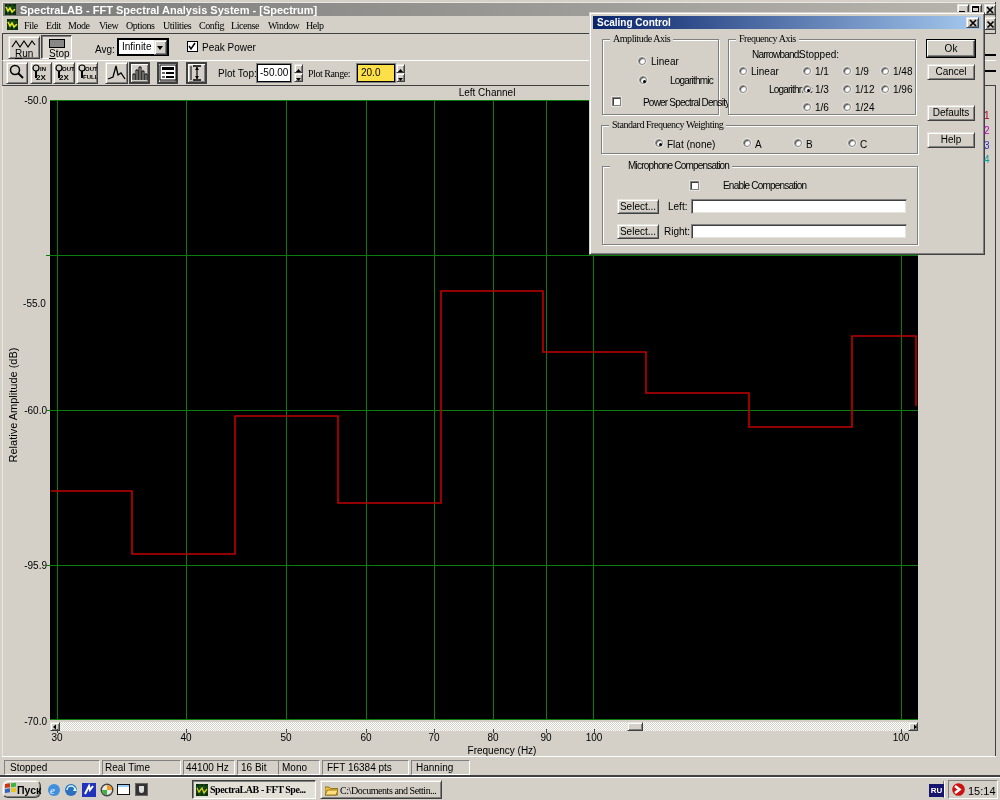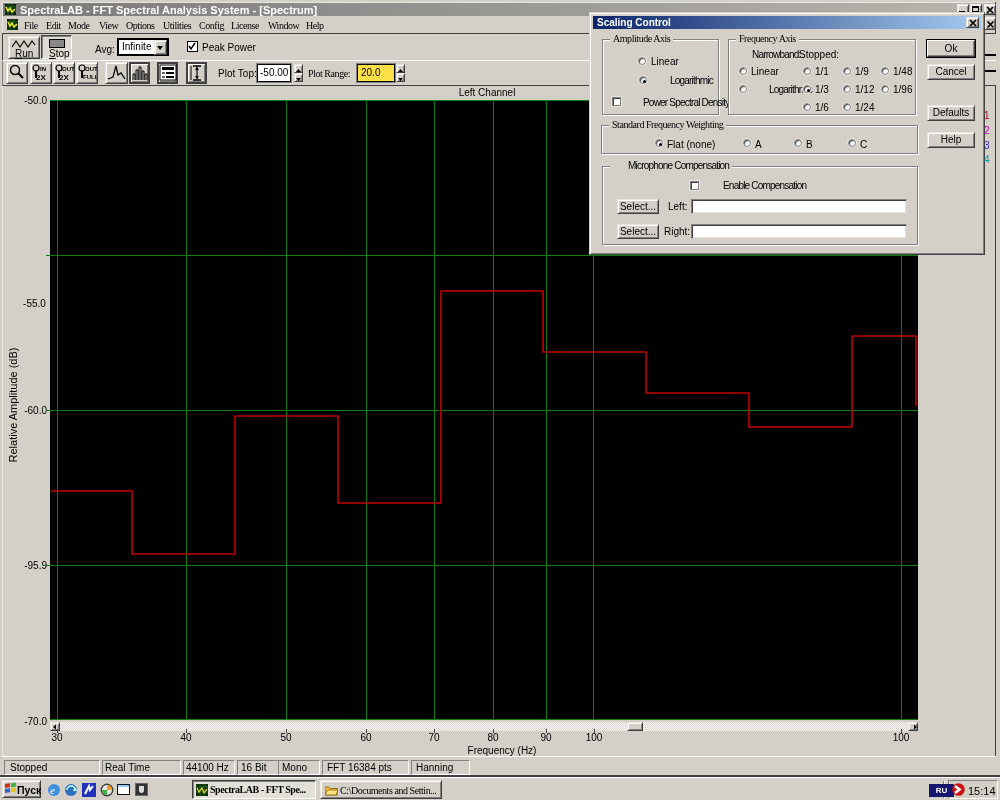--- a/index.html
+++ b/index.html
@@ -292,21 +292,21 @@
   <div class="sunken abs" style="left:320px; top:3px; width:87px; height:15px;">
       <div class="lbl" style="left:4px; top:1px;">FFT 16384 pts</div>
     </div>
   <div class="sunken abs" style="left:409px; top:3px; width:59px; height:15px;">
       <div class="lbl" style="left:4px; top:1px;">Hanning</div>
     </div>
 </div>
 
 <div class="abs" style="left:0px; top:777px; width:1000px; height:23px; background:#d4d0c8; border-top:1px solid #fff; box-shadow:0 -2px 0 #404040;">
 
-  <div class="raised2 abs" style="left:2px; top:2px; width:39px; height:18px;">
+  <div class="raised2 abs" style="left:2px; top:2px; width:39px; height:18px;border-radius:6px;">
     <svg width="14" height="14" style="position:absolute; left:1px; top:1px;">
         <rect x="1" y="2" width="5" height="4" fill="#d43214" transform="skewY(-6)"></rect>
         <rect x="7" y="2" width="5" height="4" fill="#3cb441" transform="skewY(-6)"></rect>
         <rect x="1" y="7" width="5" height="4" fill="#2e64c8" transform="skewY(-6)"></rect>
         <rect x="7" y="7" width="5" height="4" fill="#e6c31e" transform="skewY(-6)"></rect>
       </svg>
     <div class="lbl" style="left:14px; top:3px; font-weight:bold; font-size:10.5px;">Пуск</div>
   </div>
 
   <svg width="14" height="14" style="position:absolute; left:47px; top:5px;">
@@ -350,21 +350,21 @@
   <div class="raised2 abs" style="left:320px; top:2px; width:122px; height:19px;text-align:right;">
     <svg width="13" height="11" style="position:absolute; left:4px; top:4px;">
         <path d="M0,10 V2 h4 l1.5,1.5 H13 V10 Z" fill="#f0c040" stroke="#806000" stroke-width="0.8"></path>
         <path d="M0,10 L2.5,5 H13 L11,10 Z" fill="#ffe080" stroke="#806000" stroke-width="0.8"></path>
       </svg>
     <div class="lbl tight" style="left:19px; top:4px;">C:\Documents and Settin...</div>
   </div>
 
   <div class="abs" style="left:943px; top:3px; width:2px; height:17px; border-left:1px solid #808080; border-right:1px solid #fff;"></div>
   <div class="abs" style="left:948px; top:2px; width:50px; height:19px; border:1px solid; border-color:#808080 #fff #fff #808080;"></div>
-  <div class="abs" style="left:929px; top:6px; width:25px; height:13px; background:#16166c; color:#fff; font-size:8px; font-weight:bold; text-align:center; line-height:13px;">RU</div>
+  <div class="abs" style="left:929px; top:6px; width:15px; height:13px; background:#16166c; color:#fff; font-size:8px; font-weight:bold; text-align:center; line-height:13px;">RU</div>
   <svg width="13" height="13" style="position:absolute; left:952px; top:5px;">
       <circle cx="6.5" cy="6.5" r="6.3" fill="#cc1111"></circle>
       <polyline points="3,3 7.5,6.5 3,10" fill="none" stroke="#fff" stroke-width="2.6"></polyline>
     </svg>
   <div class="lbl" style="left:968px; top:7px; font-size:11px;">15:14</div>
 </div>
 
 <div class="abs" id="dialog" style="left:589px; top:12px; width:396px; height:243px; background:#d4d0c8; border:1px solid; border-color:#d4d0c8 #404040 #404040 #d4d0c8; box-shadow: inset 1px 1px 0 #fff, inset -1px -1px 0 #808080; z-index:50;">
 
   <div class="abs" style="left:3px; top:3px; width:388px; height:13px; background:linear-gradient(to right,#0a246a,#a6caf0);">

